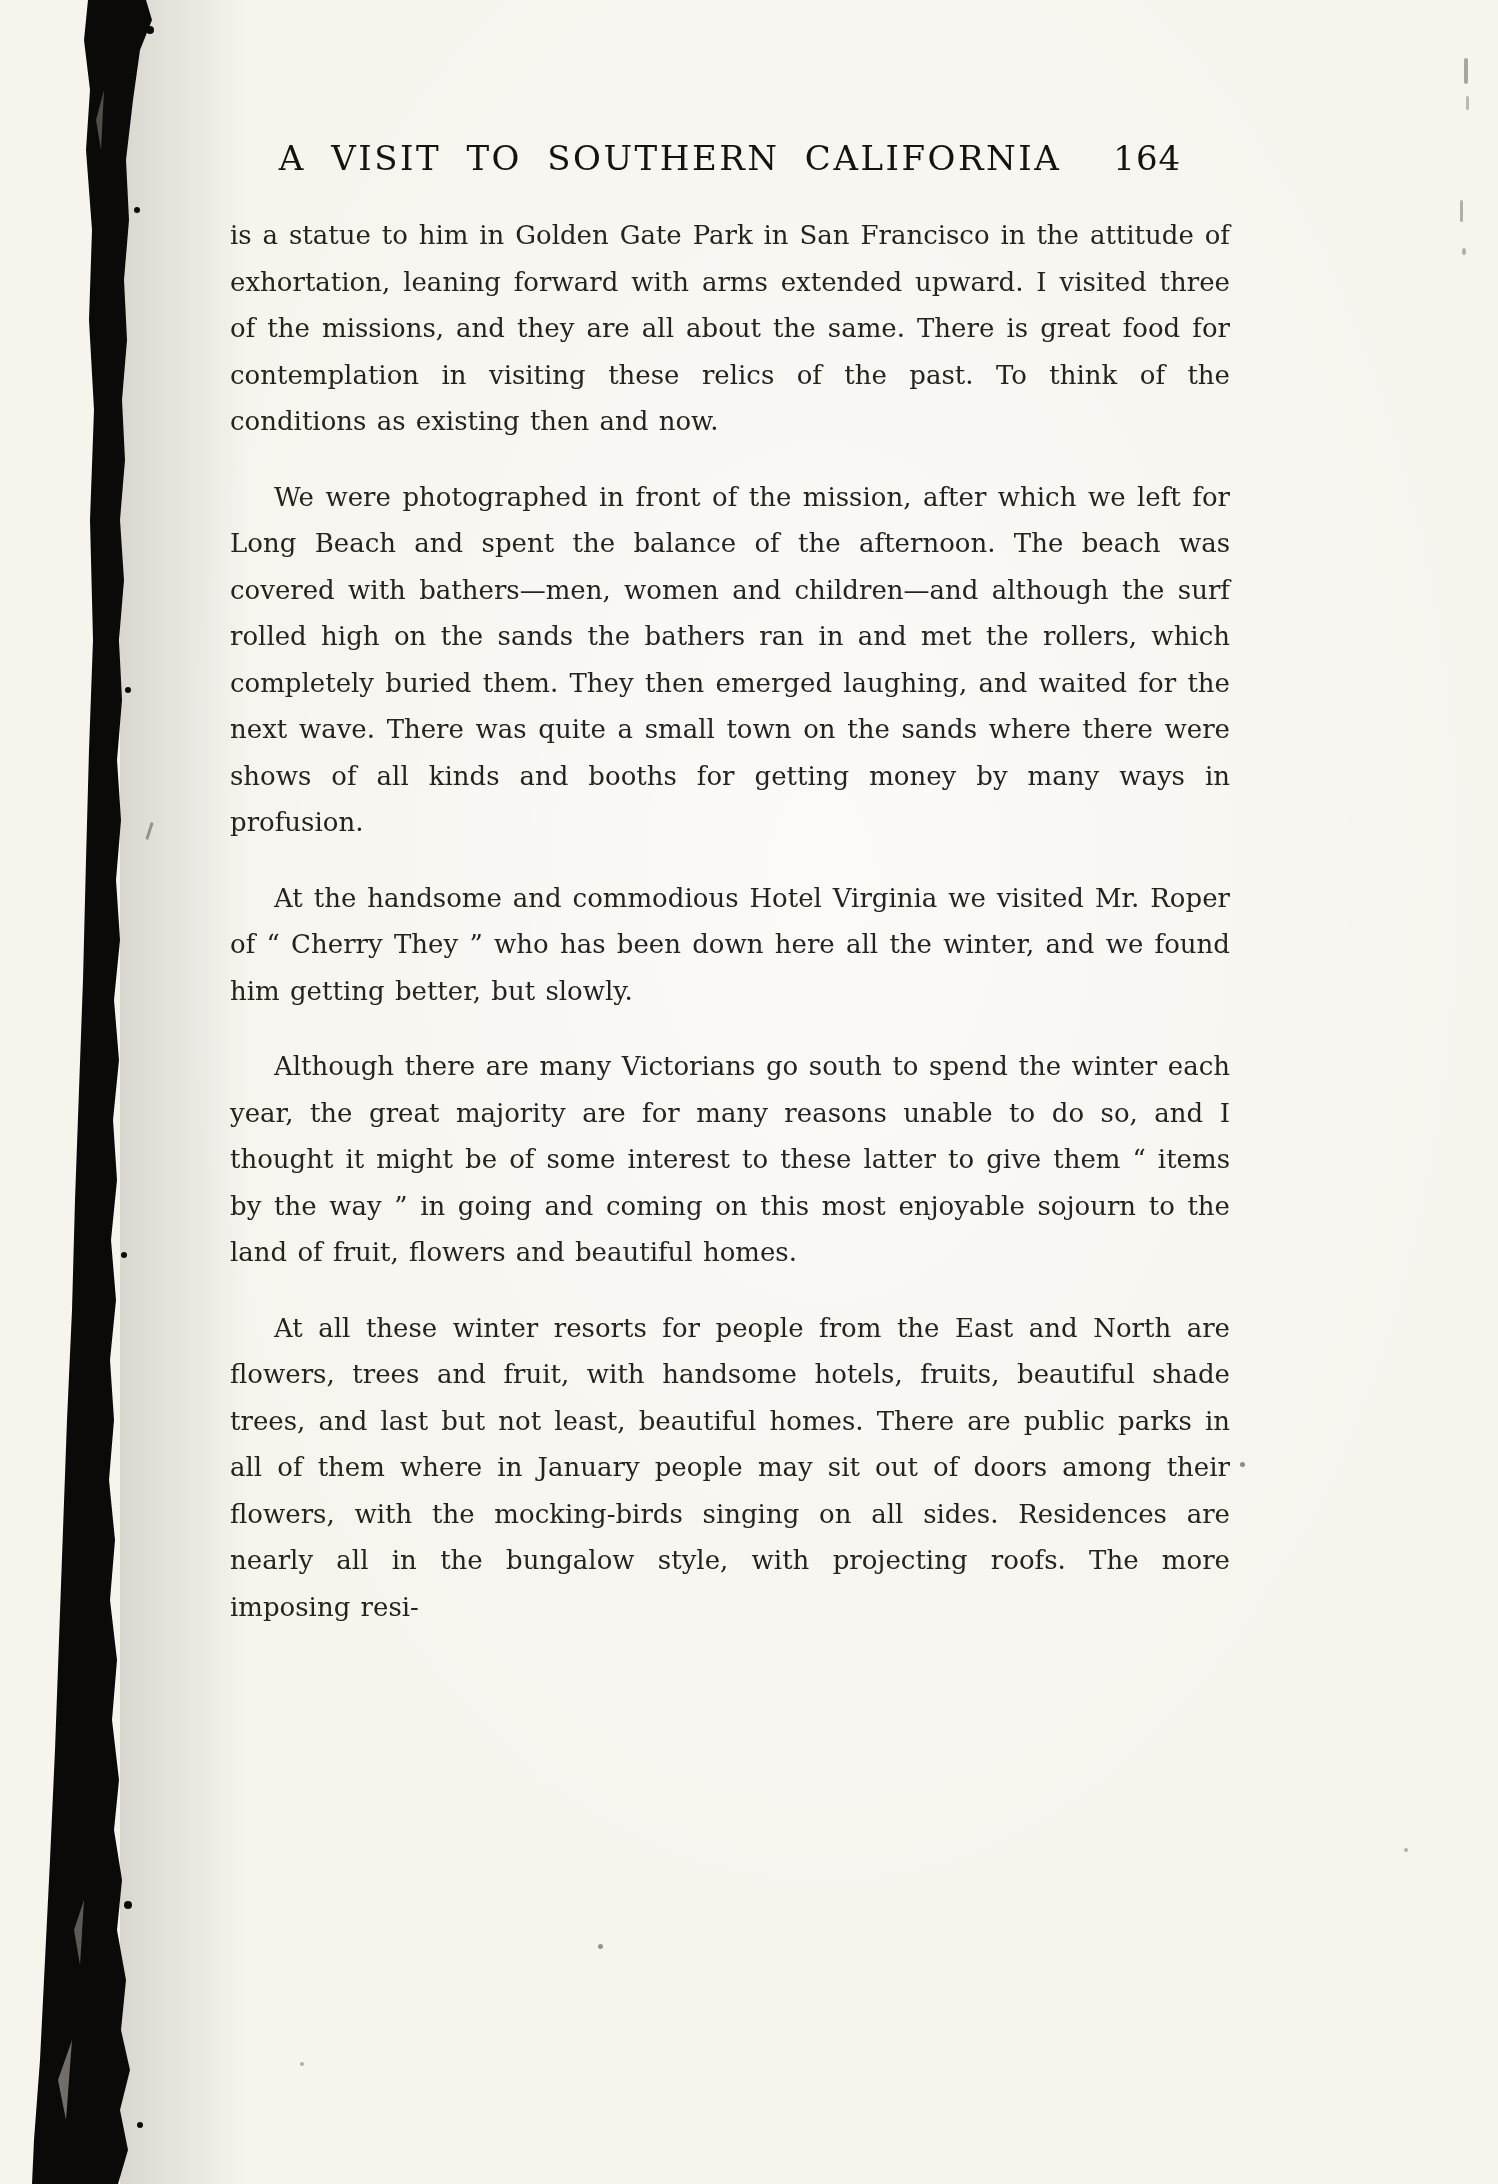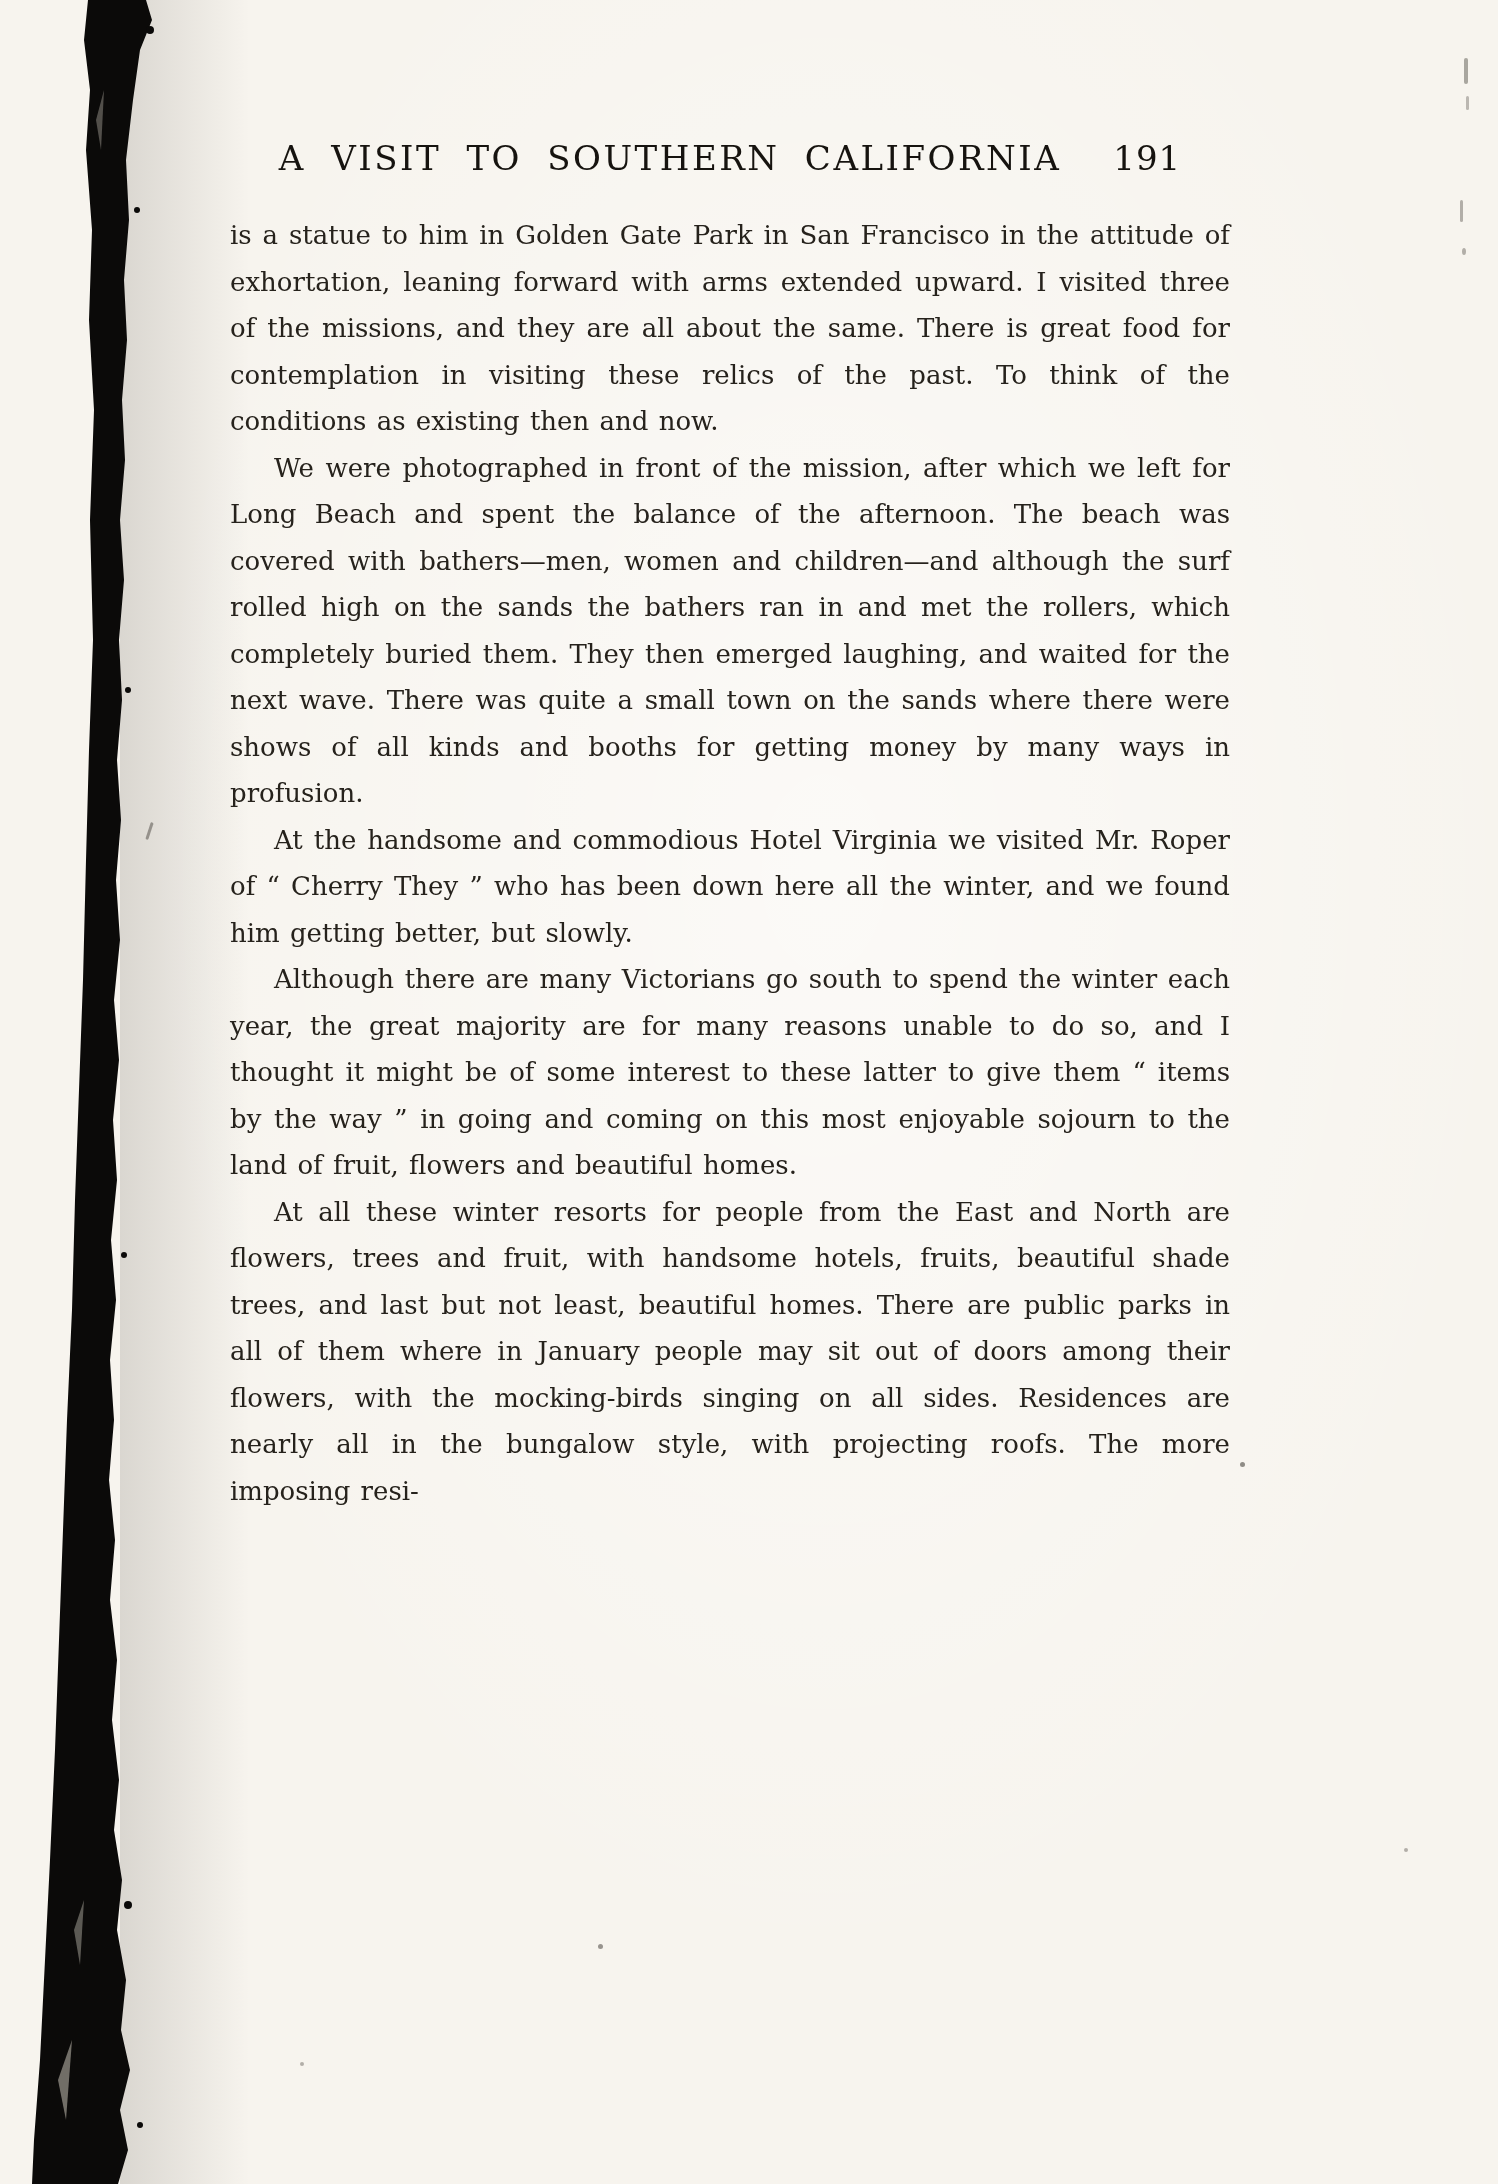--- a/index.html
+++ b/index.html
@@ -54,21 +54,21 @@
     letter-spacing: 1px;
     word-spacing: 0;
   }
   .body-text p {
     font-size: 26px;
     line-height: 46.5px;
     text-align: justify;
     word-spacing: 2px;
     color: #26221c;
   }
-  .body-text p.indent { text-indent: 44px; }
+  .body-text p.indent { text-indent: 44px; margin-top: 29px; }
   
   .speck {
     position: absolute;
     background: #4a463f;
     border-radius: 2px;
     pointer-events: none;
   }
   .speck.s1 { left: 1464px; top: 58px;  width: 4px; height: 26px; opacity: .45; border-radius: 3px; }
   .speck.s2 { left: 1466px; top: 96px;  width: 3px; height: 14px; opacity: .35; }
   .speck.s3 { left: 1460px; top: 200px; width: 3px; height: 22px; opacity: .4; }
@@ -104,21 +104,21 @@
     <circle cx="140" cy="2125" r="3" fill="#0b0a09"></circle>
 
     <polygon fill="#d8d2c6" opacity="0.5" points="58,2080 72,2040 66,2120"></polygon>
     <polygon fill="#d8d2c6" opacity="0.4" points="74,1930 84,1900 80,1965"></polygon>
     <polygon fill="#d8d2c6" opacity="0.35" points="96,120 104,90 101,150"></polygon>
   </svg>
 
   <div class="content">
     <div class="header-row">
       <span class="title">A VISIT TO SOUTHERN CALIFORNIA</span>
-      <span class="pagenum">191</span>
+      <span class="pagenum">164</span>
     </div>
 
     <div class="body-text">
       <p>is a statue to him in Golden Gate Park in San Francisco in the attitude of exhortation, leaning forward with arms extended upward.  I visited three of the missions, and they are all about the same.  There is great food for contemplation in visiting these relics of the past. To think of the conditions as existing then and now.</p>
       <p class="indent">We were photographed in front of the mission, after which we left for Long Beach and spent the balance of the afternoon.  The beach was covered with bathers—men, women and children—and although the surf rolled high on the sands the bathers ran in and met the rollers, which completely buried them.  They then emerged laughing, and waited for the next wave.  There was quite a small town on the sands where there were shows of all kinds and booths for getting money by many ways in profusion.</p>
       <p class="indent">At the handsome and commodious Hotel Virginia we visited Mr. Roper of “ Cherry They ” who has been down here all the winter, and we found him getting better, but slowly.</p>
       <p class="indent">Although there are many Victorians go south to spend the winter each year, the great majority are for many reasons unable to do so, and I thought it might be of some interest to these latter to give them “ items by the way ” in going and coming on this most enjoyable sojourn to the land of fruit, flowers and beautiful homes.</p>
       <p class="indent">At all these winter resorts for people from the East and North are flowers, trees and fruit, with handsome hotels, fruits, beautiful shade trees, and last but not least, beautiful homes.  There are public parks in all of them where in January people may sit out of doors among their flowers, with the mocking-birds singing on all sides.  Residences are nearly all in the bungalow style, with projecting roofs.  The more imposing resi-</p>
     </div>
   </div>

